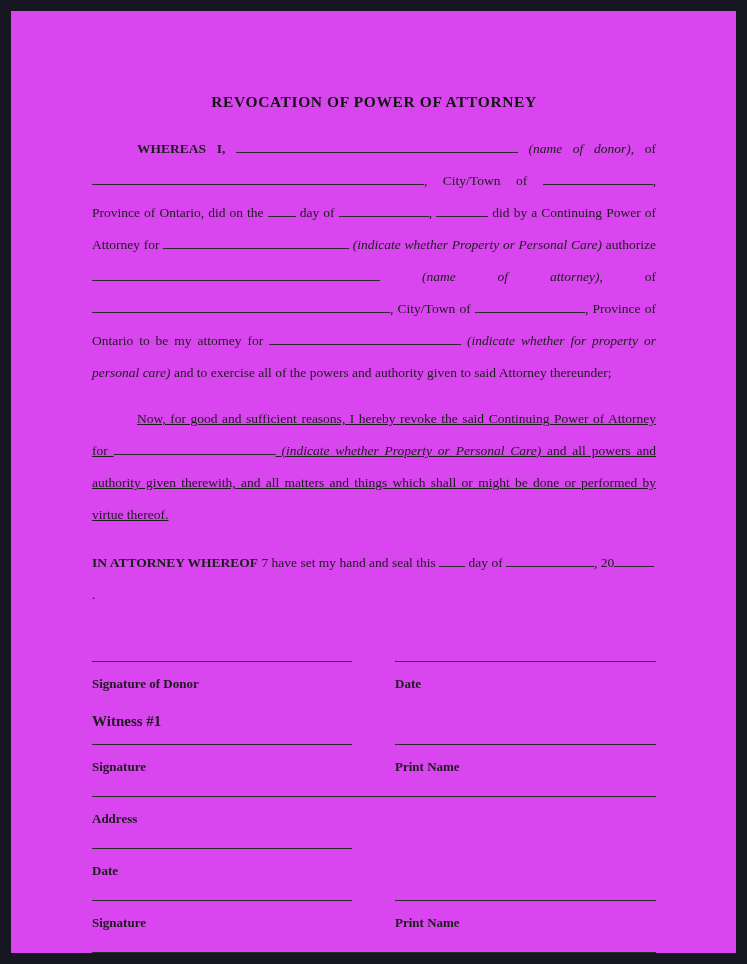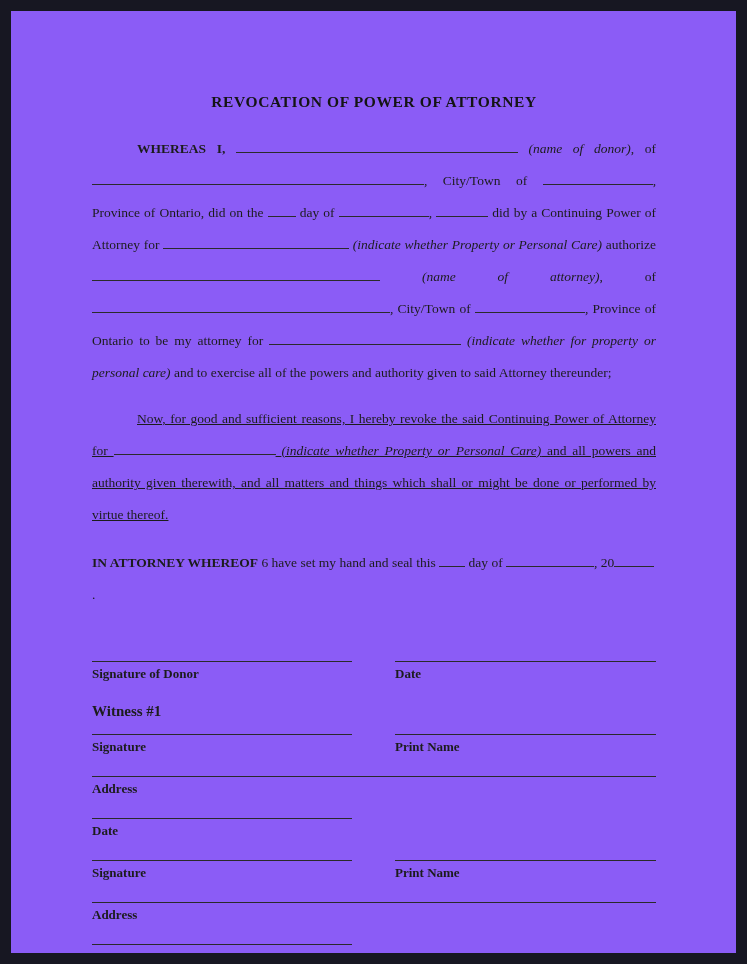--- a/index.html
+++ b/index.html
@@ -2,21 +2,21 @@
 <html><head>
 <meta charset="utf-8">
 <style>
   * { margin:0; padding:0; box-sizing:border-box; }
   html, body { width:747px; height:964px; }
   body { background:#ffffff; font-family:"Liberation Serif","DejaVu Serif",serif; }
 
   .page {
     width:747px; height:964px;
     border:11px solid #171722;
-    background:#8b5cf6;
+    background:#d946ef;
     padding:82px 80px 0 81px;
     overflow:hidden;
     color:#1b1b1b;
   }
 
   .doc-title {
     text-align:center;
     font-size:15.5px;
     font-weight:bold;
     letter-spacing:0.6px;
@@ -49,21 +49,21 @@
 
   .sig-row { margin-bottom:21px; }
   .sig-row.two-col { display:flex; gap:43px; }
   .sig-cell-left  { width:260px; }
   .sig-cell-right { flex:1; }
 
   .sig-line { border-top:1.4px solid #2a2a2a; height:0; }
   .sig-line.left-only { width:260px; }
 
   .sig-label {
-    margin-top:4px;
+    margin-top:14px;
     font-size:13px;
     font-weight:bold;
     color:#1c1c1c;
     line-height:16px;
   }
 
   .sig-heading {
     font-size:15px;
     font-weight:bold;
     color:#1c1c1c;
@@ -75,21 +75,21 @@
 <body>
 
 <div class="page">
 
   <h1 class="doc-title">REVOCATION OF POWER OF ATTORNEY</h1>
 
   <p class="para indent"><span class="seg-bold">WHEREAS I, </span><span class="blank" style="width: 282px;"></span><span class="seg"> </span><span class="seg-italic">(name of donor)</span><span class="seg">, of </span><span class="blank" style="width: 332px;"></span><span class="seg">, City/Town of </span><span class="blank" style="width: 110px;"></span><span class="seg">, Province of Ontario, did on the </span><span class="blank" style="width: 28px;"></span><span class="seg"> day of </span><span class="blank" style="width: 90px;"></span><span class="seg">, </span><span class="blank" style="width: 52px;"></span><span class="seg"> did by a Continuing Power of Attorney for </span><span class="blank" style="width: 186px;"></span><span class="seg"> </span><span class="seg-italic">(indicate whether Property or Personal Care)</span><span class="seg"> authorize </span><span class="blank" style="width: 288px;"></span><span class="seg"> </span><span class="seg-italic">(name of attorney)</span><span class="seg">, of </span><span class="blank" style="width: 298px;"></span><span class="seg">, City/Town of </span><span class="blank" style="width: 110px;"></span><span class="seg">, Province of Ontario to be my attorney for </span><span class="blank" style="width: 192px;"></span><span class="seg"> </span><span class="seg-italic">(indicate whether for property or personal care)</span><span class="seg"> and to exercise all of the powers and authority given to said Attorney thereunder;</span></p>
 
   <p class="para indent spaced"><span class="seg">Now, for good and sufficient reasons, I hereby revoke the said Continuing Power of Attorney for </span><span class="blank" style="width: 162px;"></span><span class="seg"> </span><span class="seg-italic">(indicate whether Property or Personal Care)</span><span class="seg"> and all powers and authority given therewith, and all matters and things which shall or might be done or performed by virtue thereof.</span></p>
 
-  <p class="para witness-clause"><span class="seg-bold">IN ATTORNEY WHEREOF</span><span class="seg"> 6 have set my hand and seal this </span><span class="blank" style="width: 26px;"></span><span class="seg"> day of </span><span class="blank" style="width: 88px;"></span><span class="seg">, 20</span><span class="blank" style="width: 40px;"></span><span class="seg">.</span></p>
+  <p class="para witness-clause"><span class="seg-bold">IN ATTORNEY WHEREOF</span><span class="seg"> 7 have set my hand and seal this </span><span class="blank" style="width: 26px;"></span><span class="seg"> day of </span><span class="blank" style="width: 88px;"></span><span class="seg">, 20</span><span class="blank" style="width: 40px;"></span><span class="seg">.</span></p>
 
   <div class="signature-section">
 
     <div class="sig-row two-col">
       <div class="sig-cell-left">
         <div class="sig-line"></div>
         <div class="sig-label">Signature of Donor</div>
       </div>
       <div class="sig-cell-right">
         <div class="sig-line"></div>

